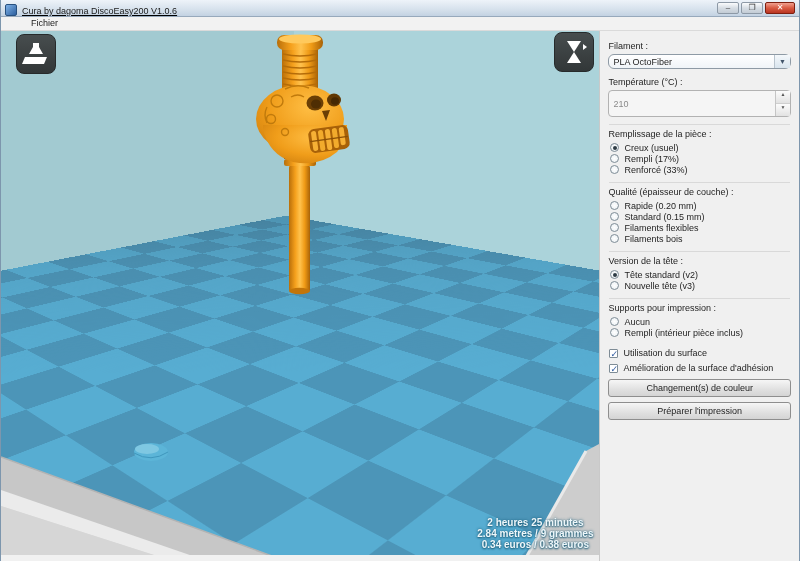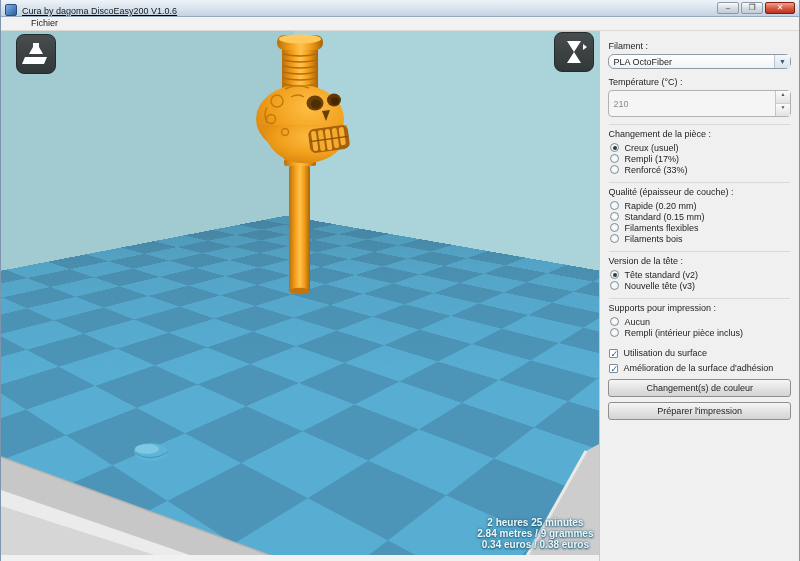--- a/index.html
+++ b/index.html
@@ -242,21 +242,21 @@
       <div class="lbl" style="margin-top:8px;">Température (°C) :</div>
       <div class="tempbox">
         <input disabled="" value="210" style="">
         <div class="spinner">
           <div class="spin">▲</div>
           <div class="spin">▼</div>
         </div>
       </div>
 
       <div class="sep"></div>
-      <div class="lbl">Changement de la pièce :</div>
+      <div class="lbl">Remplissage de la pièce :</div>
       <div class="opt-row">
         <span class="radio checked"></span>
         <span>Creux (usuel)</span>
       </div>
       <div class="opt-row">
         <span class="radio"></span>
         <span>Rempli (17%)</span>
       </div>
       <div class="opt-row">
         <span class="radio"></span>

